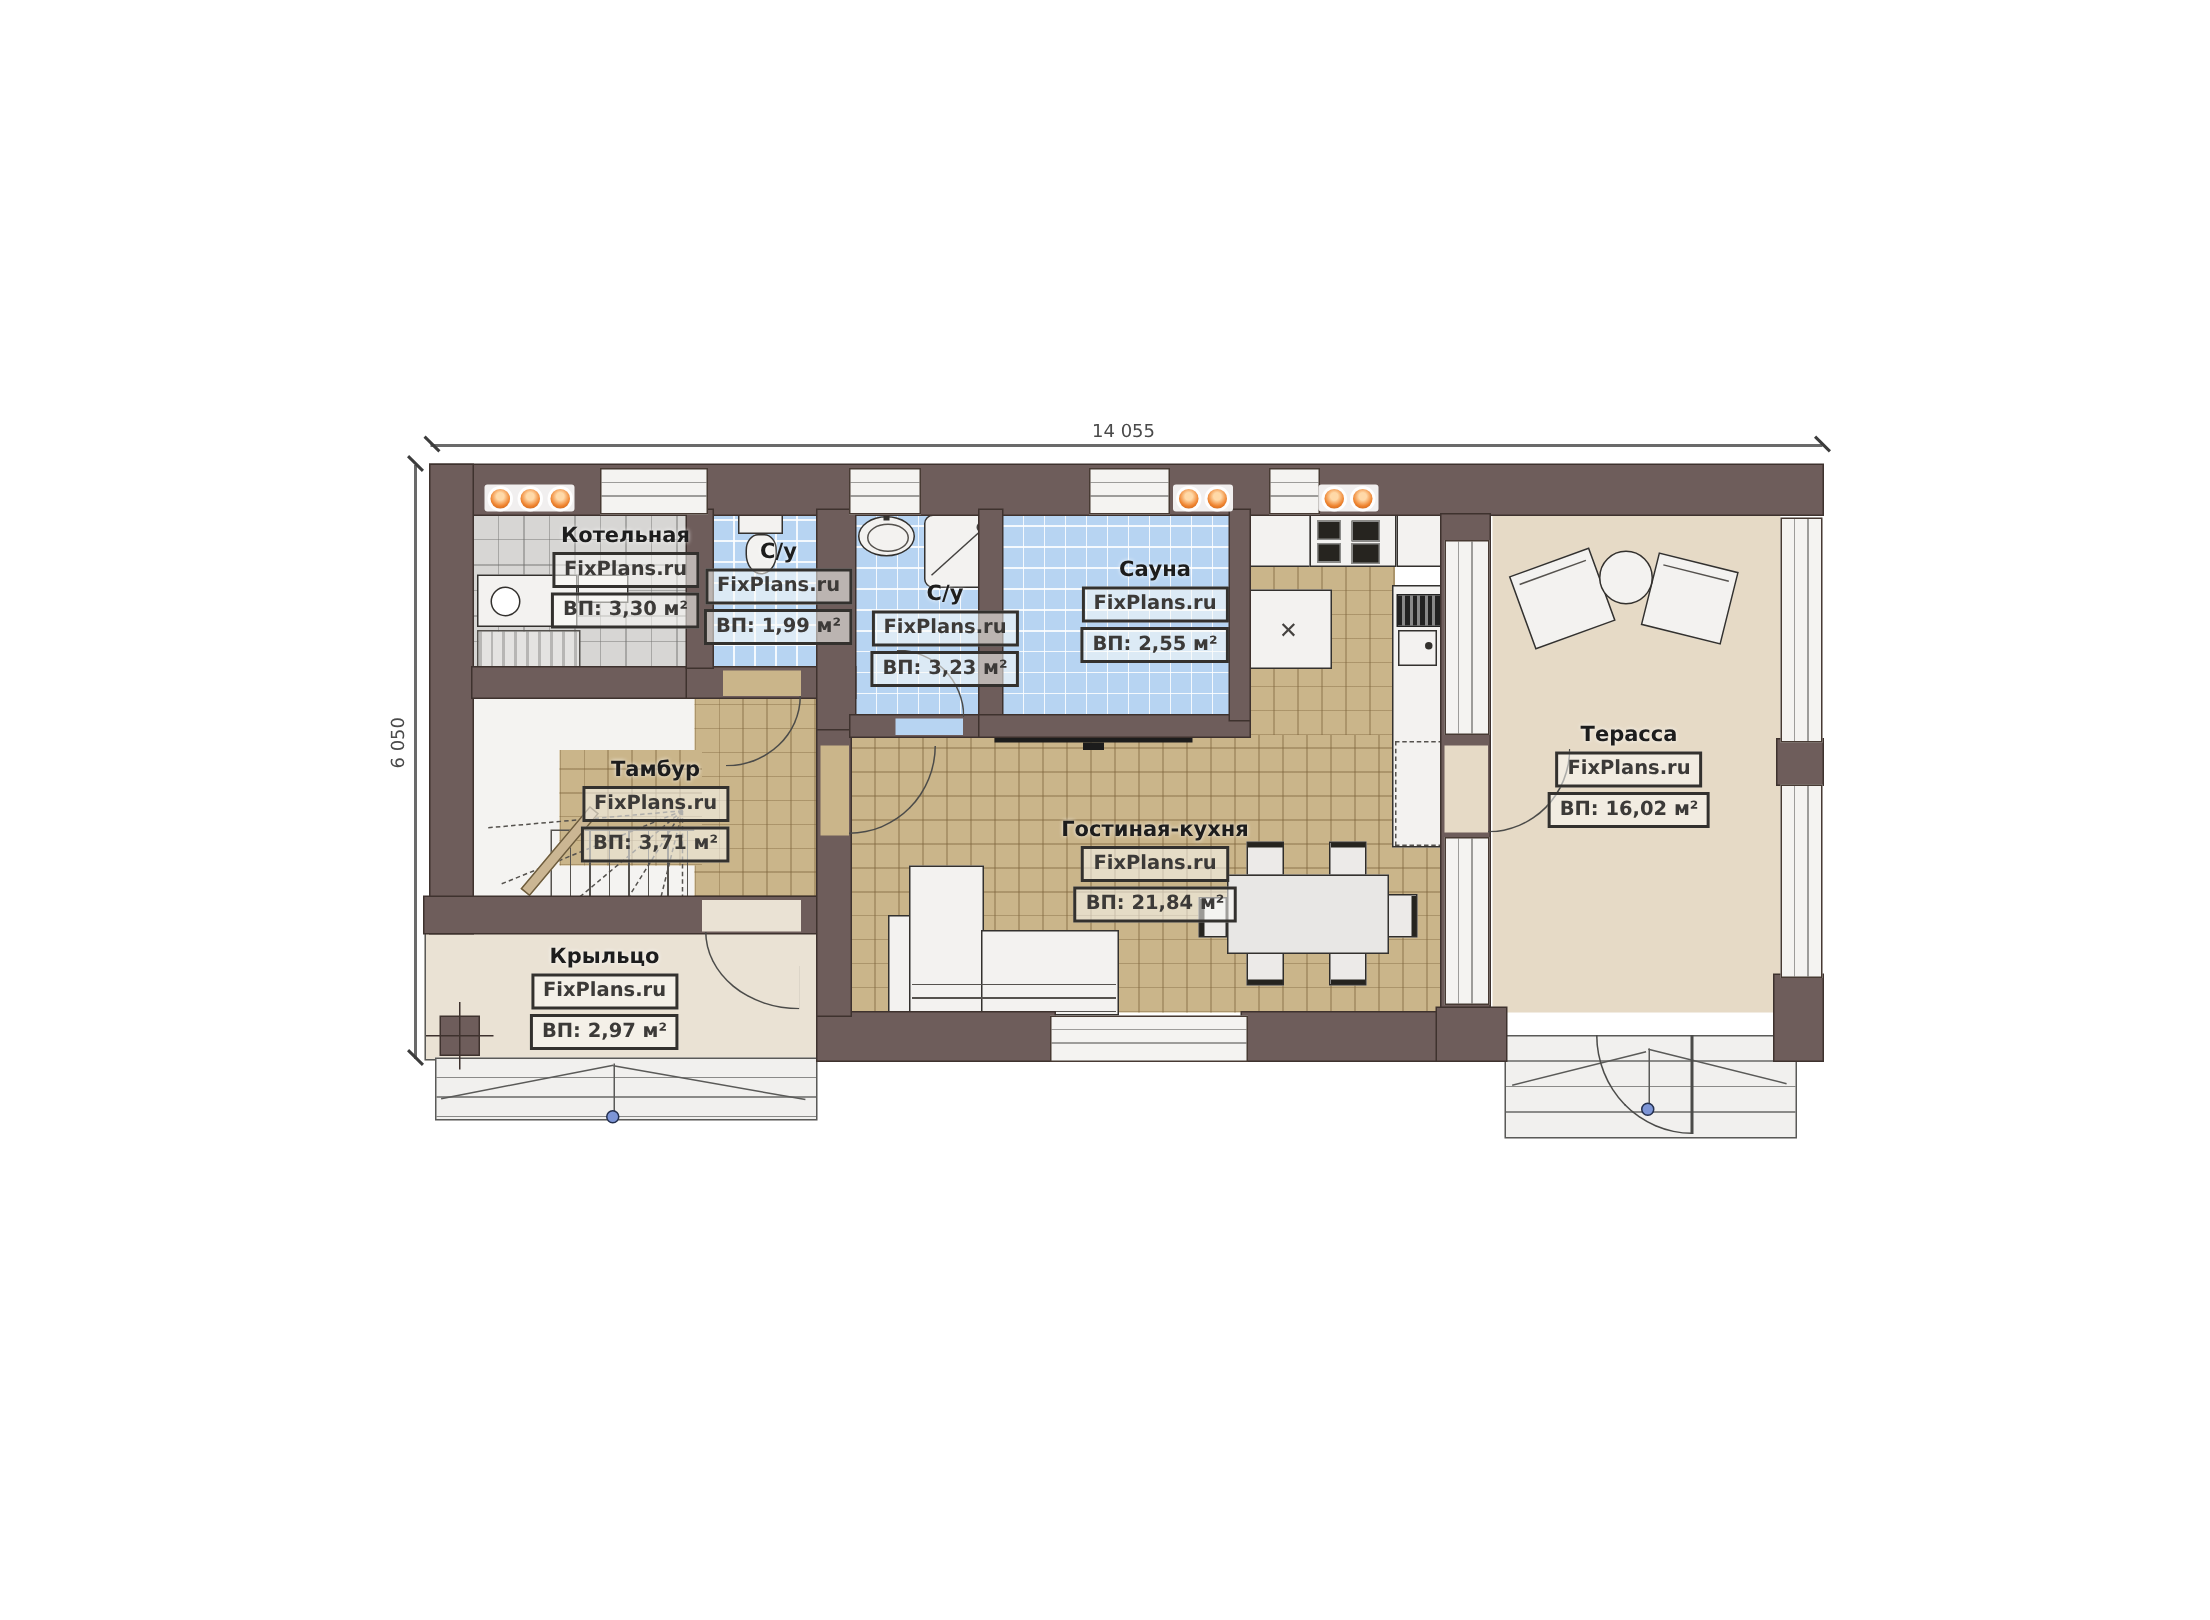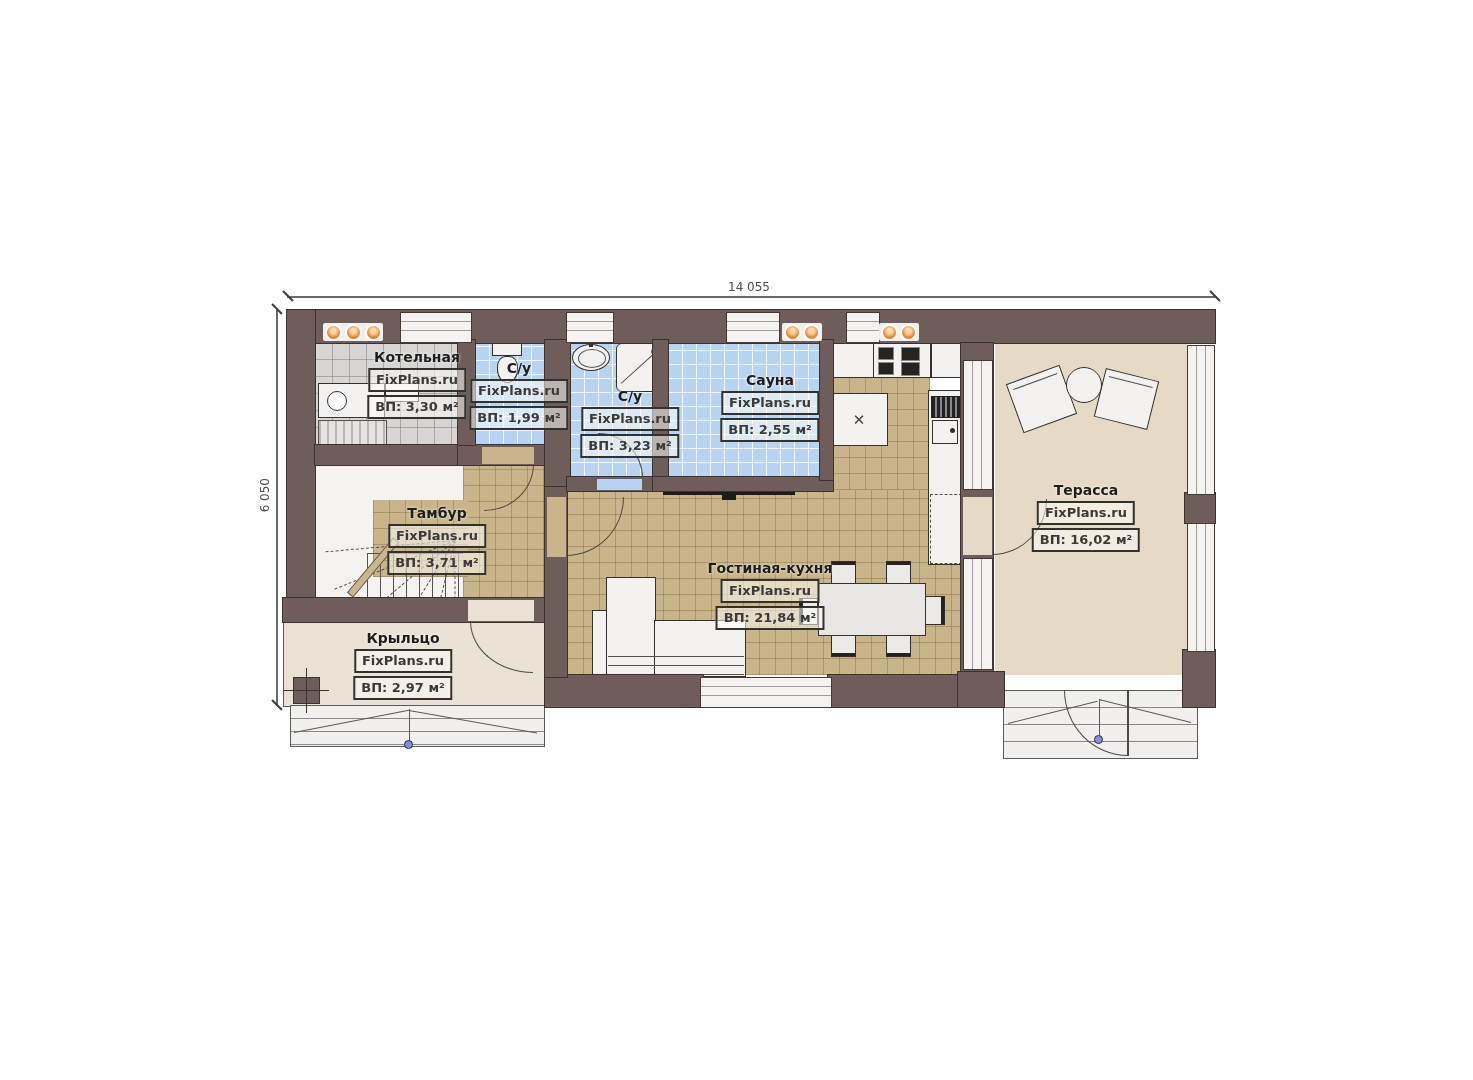--- a/index.html
+++ b/index.html
@@ -221,21 +221,21 @@
   <div class="label" style="left:770px;top:372px;">
     <div class="name">Сауна</div>
     <div class="box">FixPlans.ru</div>
     <div class="box">ВП: 2,55 м²</div>
   </div>
   <div class="label" style="left:437px;top:505px;">
     <div class="name">Тамбур</div>
     <div class="box">FixPlans.ru</div>
     <div class="box">ВП: 3,71 м²</div>
   </div>
-  <div class="label" style="left:770px;top:560px;">
+  <div class="label" style="left:770px;top:545px;">
     <div class="name">Гостиная-кухня</div>
     <div class="box">FixPlans.ru</div>
     <div class="box">ВП: 21,84 м²</div>
   </div>
   <div class="label" style="left:403px;top:630px;">
     <div class="name">Крыльцо</div>
     <div class="box">FixPlans.ru</div>
     <div class="box">ВП: 2,97 м²</div>
   </div>
   <div class="label" style="left:1086px;top:482px;">

